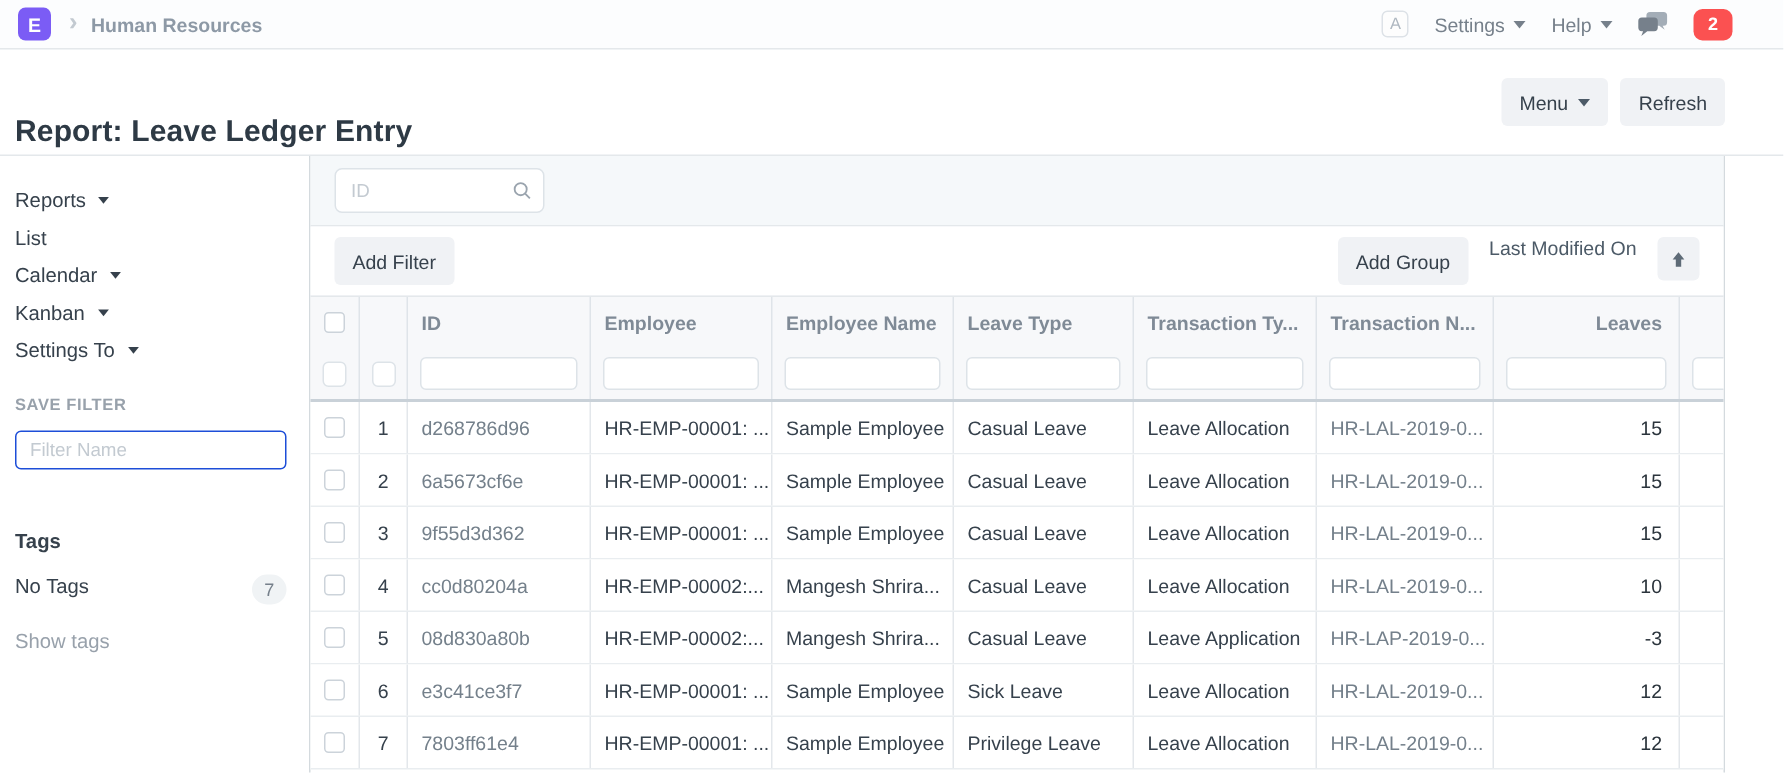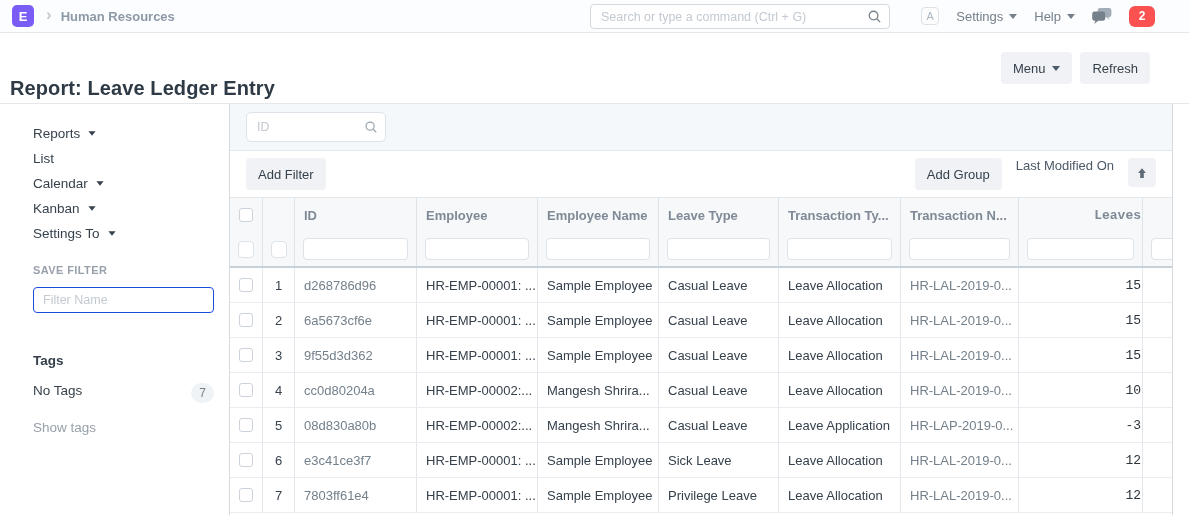--- a/index.html
+++ b/index.html
@@ -35,21 +35,21 @@
   
   .page-head { height:71px; display:flex; align-items:center; padding:0 39px 0 10px;
     border-bottom:1px solid #e4e8eb; background:#fff; }
   .page-title { font-size:20px; font-weight:700; color:#2e3a45; letter-spacing:.1px;margin-top:40px; }
   .head-actions { margin-left:auto; display:flex; gap:8px; }
   .btn { height:29px; background:#f0f2f5; border:none; border-radius:4px; color:#36414c;
     font-size:13px; font-family:inherit; padding:16px 12px; display:inline-flex; align-items:center;
     gap:7px; cursor:pointer; white-space:nowrap; }
 
   
-  .content { display:flex; height:411px;margin-left:23px; }
+  .content { display:flex; height:411px; }
   .sidebar { width:206px; flex:none; padding:22px 15px 0 10px; font-size:13.5px; }
   .side-item { list-style:none; display:flex; align-items:center; gap:8px; margin-bottom:11px;
     height:14px; cursor:pointer; color:#36414c; }
   .side-item .caret { border-top-color:#36414c; transform:scale(.9); }
   .save-filter { margin-top:24px; }
   .save-label { font-size:11px; font-weight:700; color:#98a1ab; letter-spacing:.4px; margin-bottom:11px; }
   .save-filter input { width:181px; height:26px; border:1px solid #1d4ed8; border-radius:4px;
     padding:0 9px; font-size:12.5px; outline:none; font-family:inherit; color:#36414c; }
   .save-filter input::placeholder { color:#c3cad1; }
   .tags { margin-top:40px; }
@@ -72,21 +72,21 @@
   .toolbar-row { height:46px; background:#fff; display:flex; align-items:center; padding:0 16px; }
   .toolbar-right { margin-left:auto; display:flex; align-items:flex-start; gap:12px; }
   .sort-field { font-size:13px; color:#4c5a67; margin:0 2px; cursor:pointer; }
   .icon-btn { width:28px; padding:0; justify-content:center; }
 
   
   .trow { display:grid; grid-template-columns:33px 32px 122px 121px 121px 120px 122px 118px 124px 1fr; }
   .cell { display:flex; align-items:center; padding:0 9px; border-right:1px solid #e3e7eb;
     overflow:hidden; white-space:nowrap; font-size:13px; min-width:0; }
   .cell:last-child { border-right:none; }
-  .cell.right { justify-content:flex-end; padding-right:1px;font-family:Liberation Mono, monospace; }
+  .cell.right { justify-content:flex-end; padding-right:11px; }
   .thead { height:35px; background:#f7f8fa; border-top:1px solid #e4e8eb; }
   .thead .cell { font-weight:700; color:#7f8a96; border-right-color:#dfe4e9; cursor:pointer; }
   .tfilter { height:36px; background:#f7f8fa; border-bottom:2px solid #c9d1d8; }
   .tfilter .cell { border-right-color:#dfe4e9; padding:0 8px; }
   .tfilter input { height:22px; border:1px solid #dde3e8; border-radius:4px; background:#fff;
     width:100%; outline:none; font-family:inherit; font-size:12px; padding:0 6px; }
   .tfilter .mini { width:16px; height:17px; padding:0; margin:0 auto; }
   .tfilter .partial { width:44px; flex:none; }
   .drow { height:35px; background:#fff; border-bottom:1px solid #e9edf0; cursor:pointer; }
   .drow .cell { color:#36414c; }
@@ -98,27 +98,20 @@
   .thead .cell.ck, .drow .cell.ck { justify-content:center; padding:0; }
 </style>
 </head>
 <body>
 
 <header class="navbar">
   <div class="logo">E</div>
   <span class="crumb-chev">›</span>
   <a class="crumb">Human Resources</a>
 
-  <div class="nav-search">
-    <input placeholder="Search or type a command (Ctrl + G)" style="">
-    <svg class="sicon" width="15" height="15" viewBox="0 0 16 16">
-      <circle cx="7" cy="7" r="4.6" fill="none" stroke="#76808b" stroke-width="1.4"></circle>
-      <line x1="10.4" y1="10.4" x2="14" y2="14" stroke="#76808b" stroke-width="1.4"></line>
-    </svg>
-  </div>
 
   <div class="nav-right">
     <div class="avatar">A</div>
     <div class="nav-item">
       <span>Settings</span>
       <span class="caret"></span>
     </div>
     <div class="nav-item">
       <span>Help</span>
       <span class="caret"></span>

